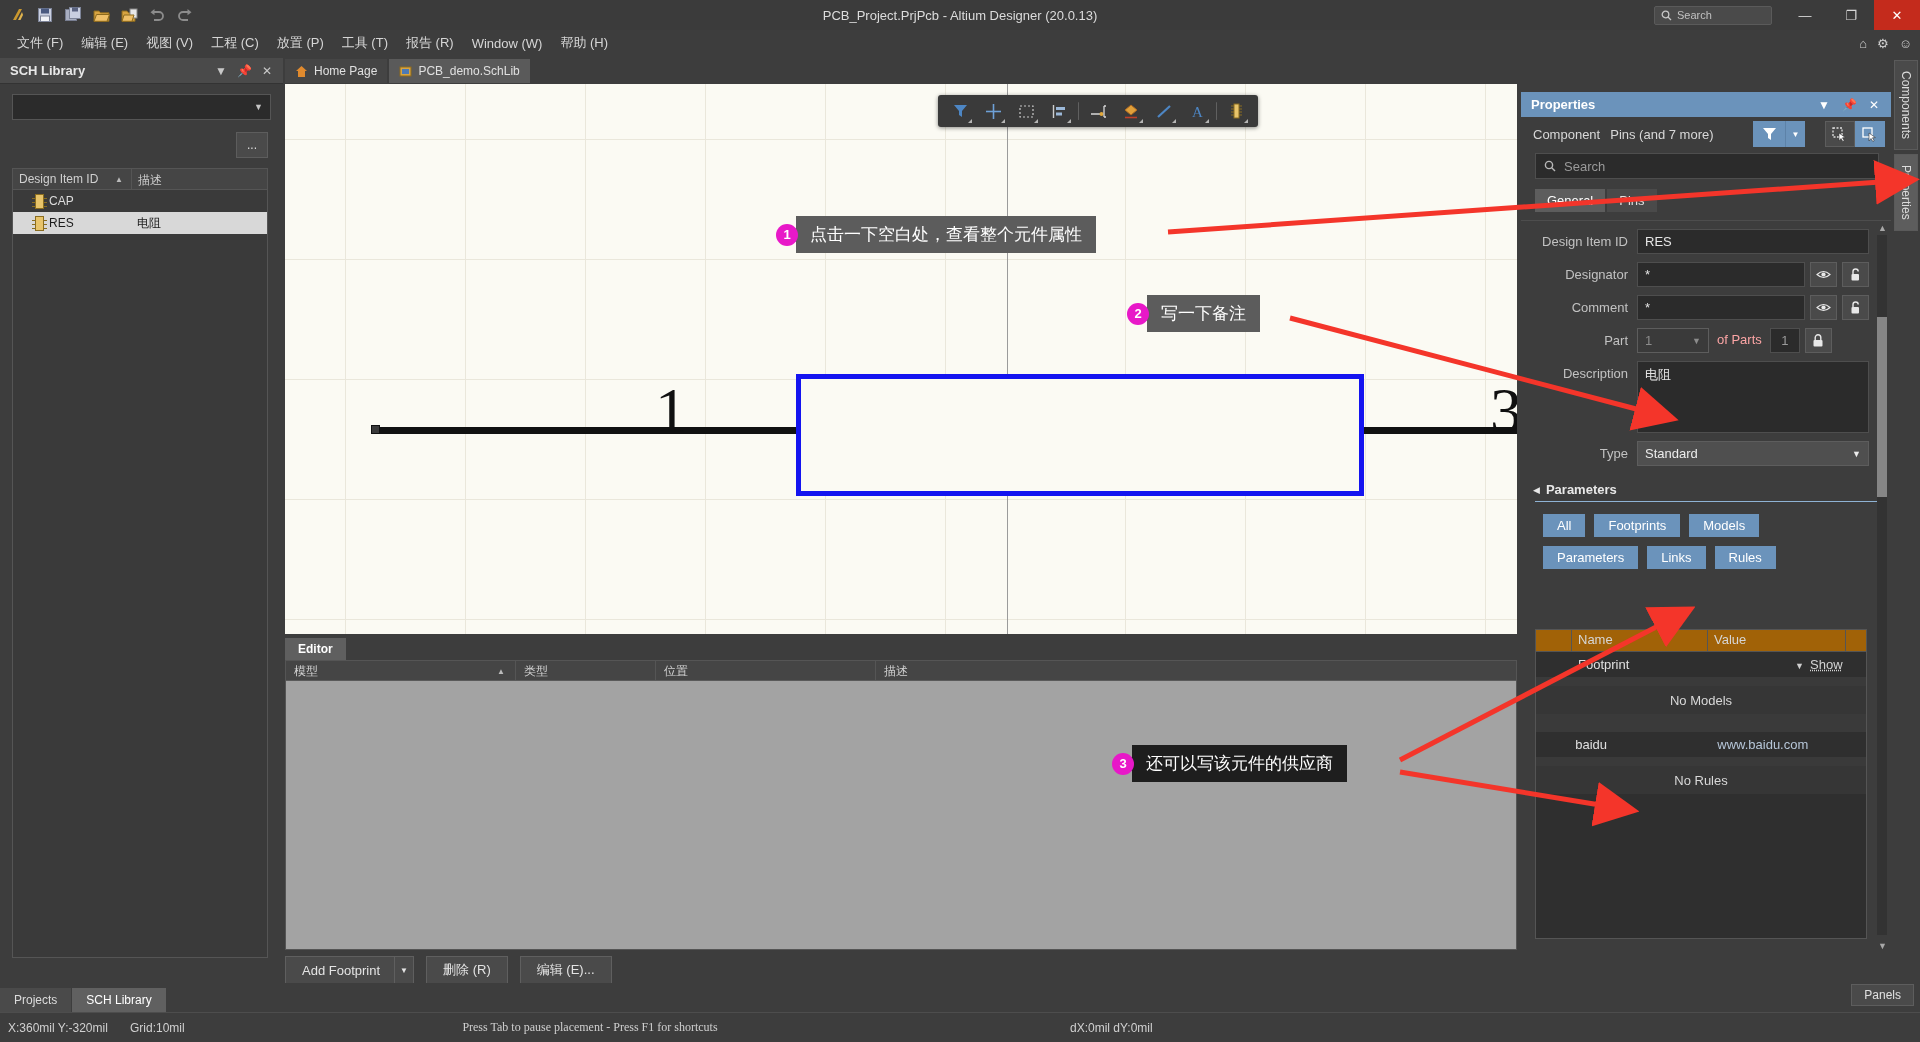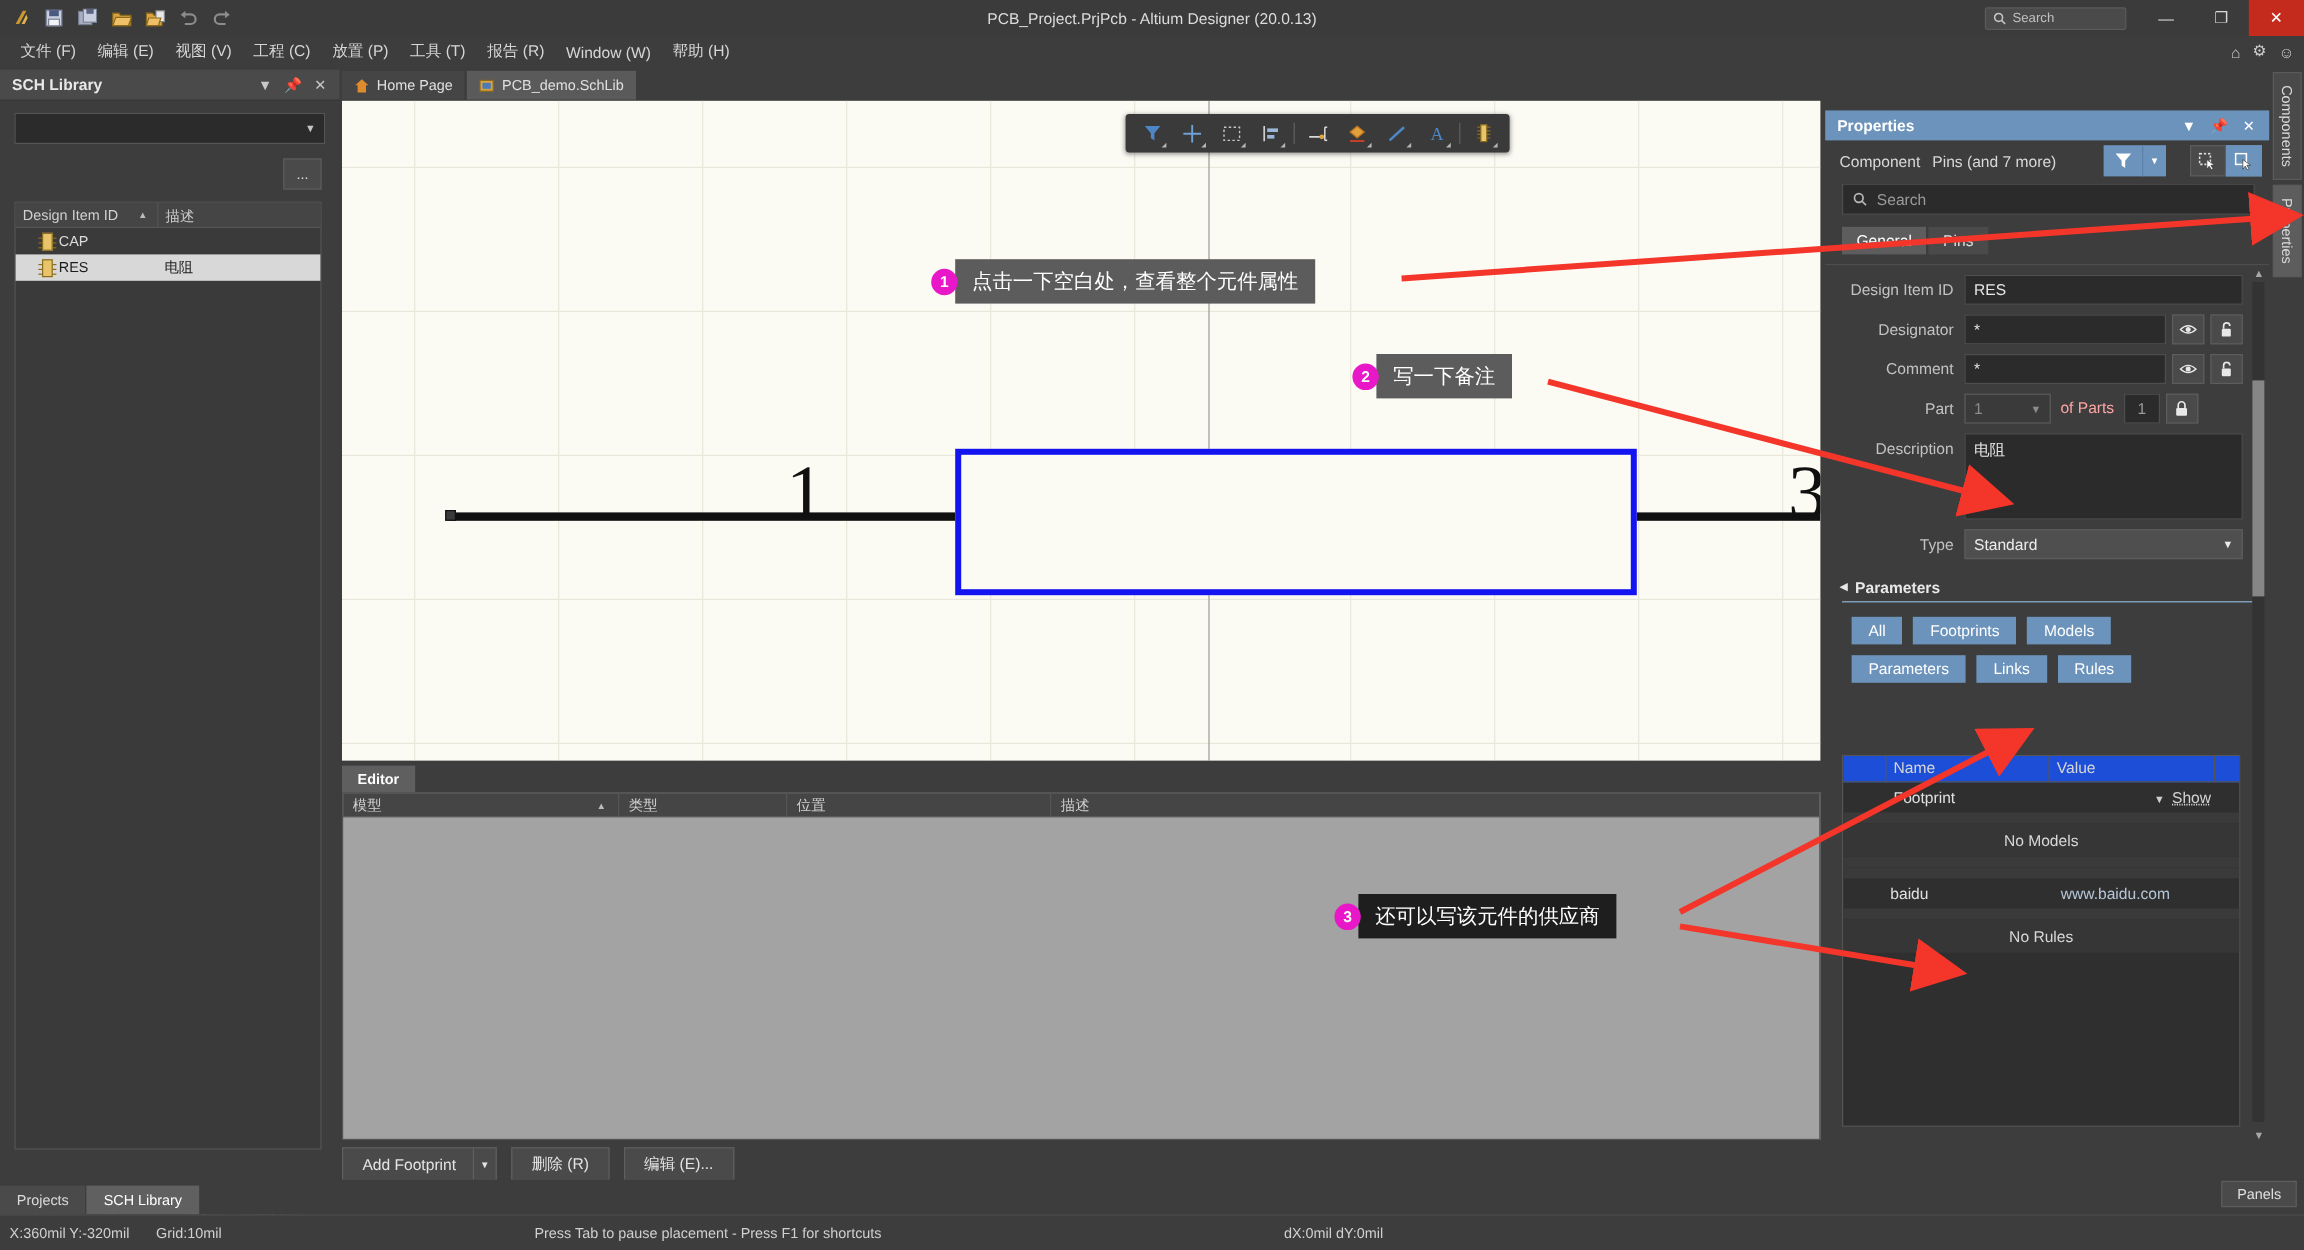--- a/index.html
+++ b/index.html
@@ -118,21 +118,21 @@
   }
 
   
   .statusbar {
     position: absolute; left: 0; top: 1012px; width: 1920px; height: 30px;
     background: #3d3d3d; border-top: 1px solid #4d4d4d;
     display: flex; align-items: center; font-size: 12px; color: #d0d0d0;
   }
   .sb-coord { padding-left: 8px; width: 130px; }
   .sb-grid { width: 150px; }
-  .sb-hint { width: 620px; text-align: center; }
+  .sb-hint { width: 620px; text-align: center; font-family: Liberation Serif, serif; }
   .sb-delta { flex: 1; padding-left: 170px; }
 
   
   .doctabs {
     position: absolute; left: 285px; top: 58px; width: 1232px; height: 26px;
     background: #3d3d3d; display: flex; align-items: center;
   }
   .dtab {
     height: 24px; padding: 0 10px; display: flex; align-items: center; gap: 6px;
     font-size: 12px; color: #e0e0e0; background: #454545; margin-right: 2px;
@@ -309,21 +309,21 @@
   }
   .sect-rule { margin: 4px 14px 0 14px; height: 1px; background: #8fb3d4; }
   .chips { display: flex; flex-wrap: wrap; gap: 9px; margin: 12px 0 0 22px; width: 310px; }
   .pchip {
     background: #6b93bb; color: #fff; font-size: 13px; padding: 4px 14px;
   }
   .ptable {
     position: absolute; left: 14px; top: 408px; width: 332px; height: 310px;
     background: #2f2f2f; border: 1px solid #555;
   }
-  .pt-head { display: flex; height: 22px; background: #1d4ed8; border-bottom: 1px solid #555; }
+  .pt-head { display: flex; height: 22px; background: #a16207; border-bottom: 1px solid #555; }
   .pt-head .h0 { width: 36px; border-right: 1px solid #555; }
   .pt-head .h1 { width: 136px; font-size: 13px; color: #d6d6d6; padding: 2px 0 0 6px; border-right: 1px solid #555; }
   .pt-head .h2 { flex: 1; font-size: 13px; color: #d6d6d6; padding: 2px 0 0 6px; border-right: 1px solid #555; }
   .pt-head .h3 { width: 20px; }
   .pt-row { display: flex; align-items: center; height: 25px; font-size: 13px; color: #e0e0e0; }
   .pt-row .n { width: 36px; }
   .pt-row .nm { width: 136px; padding-left: 6px; }
   .pt-row .vl { flex: 1; text-align: right; padding-right: 6px; position: relative; }
   .pt-row .show { width: 56px; font-size: 13px; color: #d4d4d4; text-decoration: underline dotted; }
   .pt-empty {

